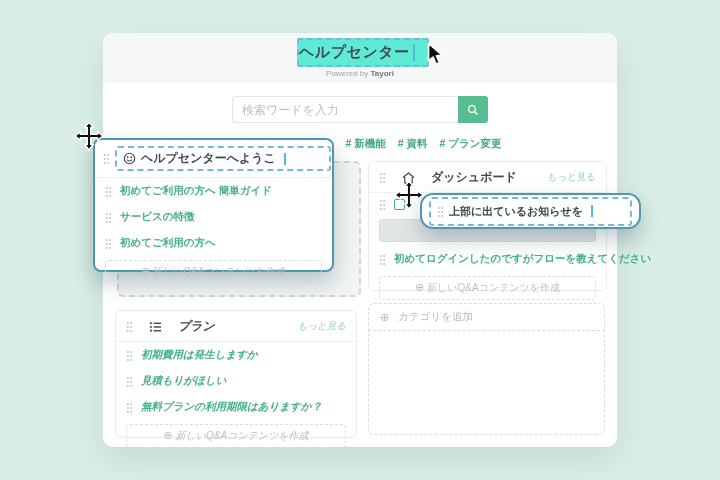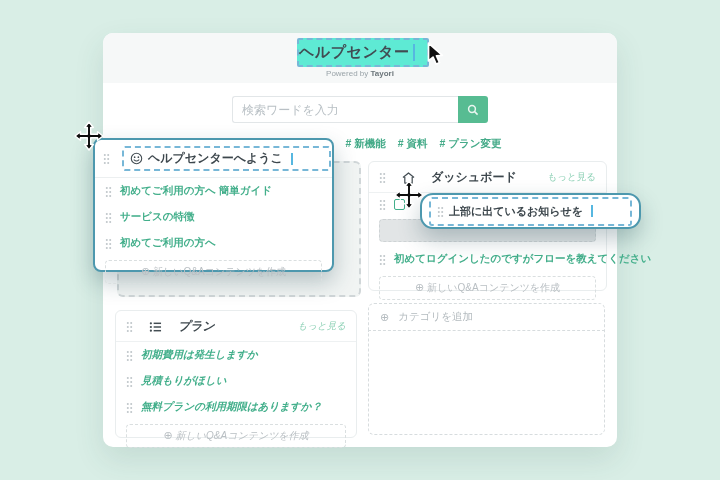--- a/index.html
+++ b/index.html
@@ -57,21 +57,21 @@
 
   
   .dots{width:7px;height:11px;flex:none;
     background-image:radial-gradient(circle,#c6cccf 1px,transparent 1.2px);
     background-size:3.5px 4px;}
 
   
   .float-card{position:absolute;background:#fff;border:2px solid #4d98ae;border-radius:8px;
     box-shadow:0 10px 22px rgba(30,70,80,.28);}
   .welcome{left:93px;top:138px;width:237px;height:130px;}
-  .fhead{display:flex;align-items:center;gap:12px;padding:6px 1px 6px 8px;border-bottom:1px solid #eceff0;}
+  .fhead{display:flex;align-items:center;gap:5px;padding:6px 1px 6px 8px;border-bottom:1px solid #eceff0;}
   .editbox{flex:1;display:flex;align-items:center;gap:5px;border:2px dashed #77b7d7;border-radius:3px;
     padding:2px 6px;background:#fff;}
   .editbox .etxt{font-size:12px;font-weight:bold;color:#3d474d;white-space:nowrap;}
   .notice{left:420px;top:193px;width:221px;height:36px;display:flex;align-items:center;padding:0 7px;box-sizing:border-box;border-radius:13px;}
   .notice .editbox{height:21px;}
 
   .icon{flex:none;display:flex;align-items:center;}
   .cursor{position:absolute;pointer-events:none;}
 </style>
 </head>

